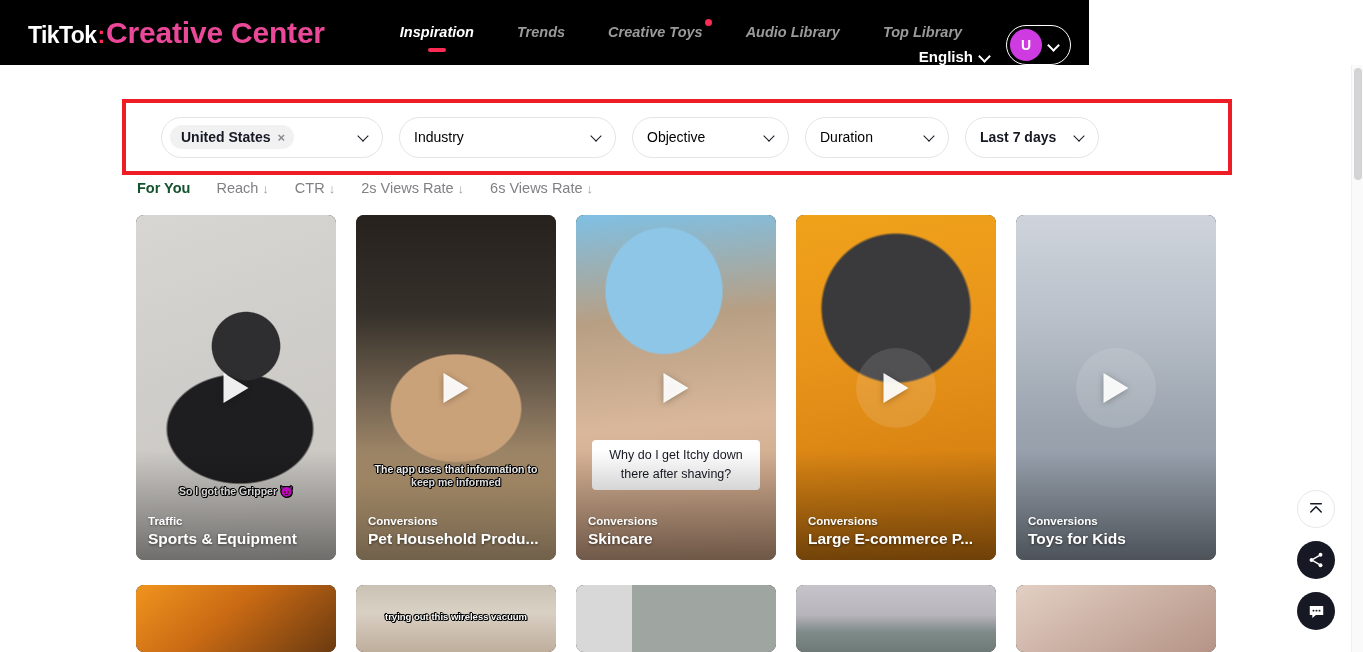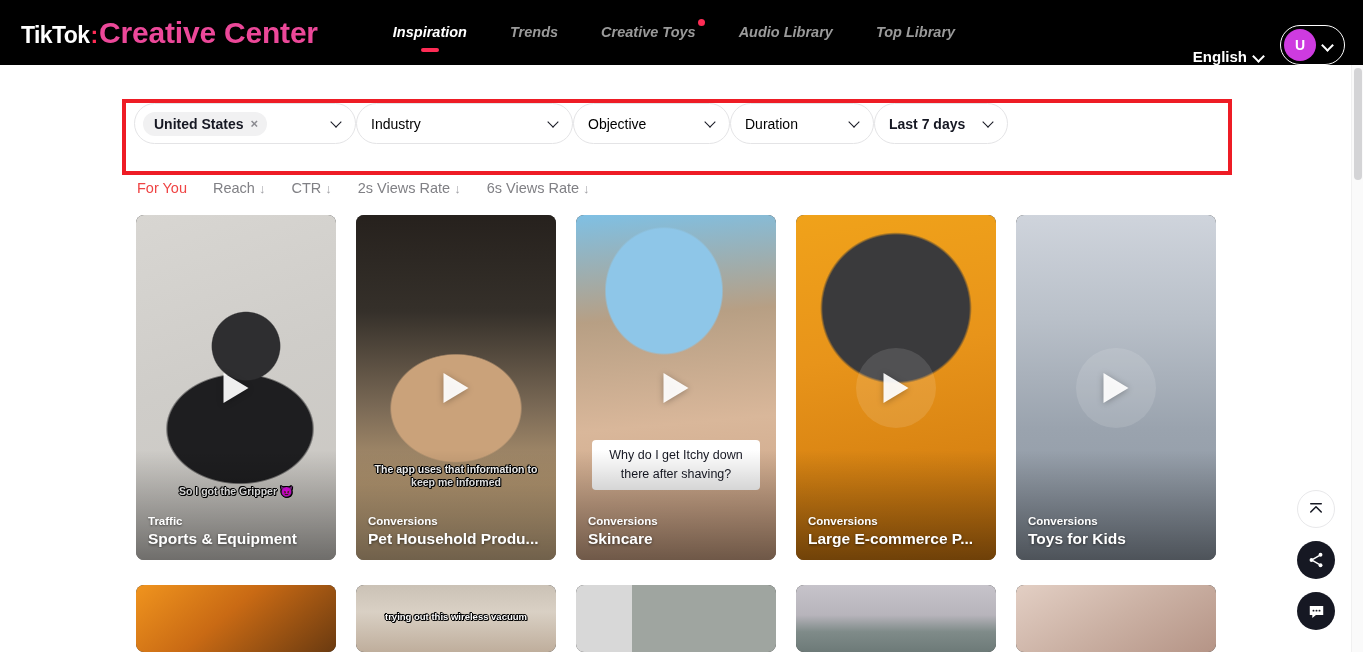--- a/index.html
+++ b/index.html
@@ -7,23 +7,23 @@
     width: 1363px; height: 652px;
     overflow: hidden;
     background: #ffffff;
     font-family: "Liberation Sans", sans-serif;
   }
   .page { position: relative; width: 1363px; height: 652px; background: #fff; overflow: hidden; }
 
   
   .topnav {
     position: absolute; top: 0; left: 0;
-    width: 1363px; height: 65px;
+    width: 1089px; height: 65px;
     background: #000000;
-    display: flex; align-items: center;
+    display: flex; align-items: center; padding-left: 7px;
   }
   .brand {
     display: flex; align-items: baseline;
     margin-left: 21px;
     white-space: nowrap;
   }
   .brand-tiktok {
     color: #ffffff; font-size: 23px; font-weight: bold; letter-spacing: -0.6px;
   }
   .brand-colon { color: #FE2C55; font-size: 23px; font-weight: bold; margin: 0 1px; }
@@ -76,21 +76,21 @@
 
   
   .filter-highlight {
     position: absolute; left: 122px; top: 99px;
     width: 1110px; height: 76px;
     border: 4px solid #EE1C25;
     background: #ffffff;
   }
   .filter-row {
     position: absolute; left: 0; top: 0; right: 0; bottom: 0;
-    display: flex; align-items: flex-start; padding-left: 8px; 
+    display: flex; align-items: center; padding-left: 35px; gap: 16px;
   }
   .filter {
     height: 41px; border: 1px solid #e4e4e6; border-radius: 21px;
     display: flex; align-items: center; justify-content: space-between;
     padding: 0 13px 0 14px; background: #fff; cursor: pointer;
     font-size: 14px; white-space: nowrap;
   }
   .f-country { width: 222px; padding-left: 8px; }
   .f-industry { width: 217px; }
   .f-objective { width: 157px; }
@@ -117,21 +117,21 @@
 
   
   .sorts {
     position: absolute; left: 137px; top: 180px;
     display: flex; align-items: center; gap: 26px;
   }
   .sort-tab {
     display: flex; align-items: center; gap: 4px;
     font-size: 14.5px; color: #808085; cursor: pointer; white-space: nowrap;
   }
-  .sort-tab.active { color: #ef4444; font-weight: 400; }
+  .sort-tab.active { color: #14532d; font-weight: 700; }
   .arrow-down { font-size: 13px; color: #a0a0a5; }
 
   
   .grid {
     position: absolute; left: 136px; top: 215px;
     display: flex; gap: 20px;
   }
   .grid2 { top: 585px; }
   .card {
     position: relative; width: 200px; height: 345px;

